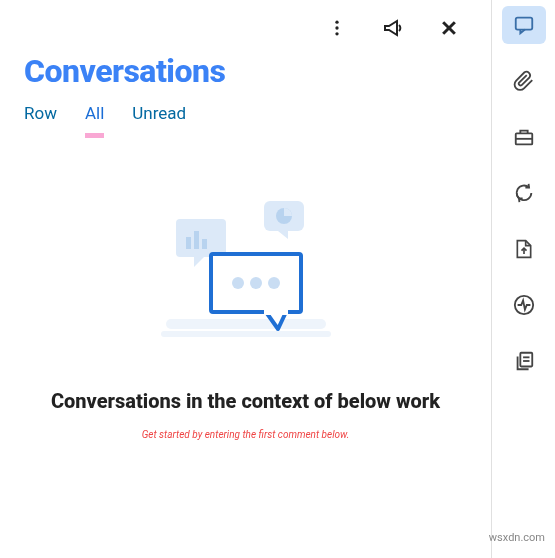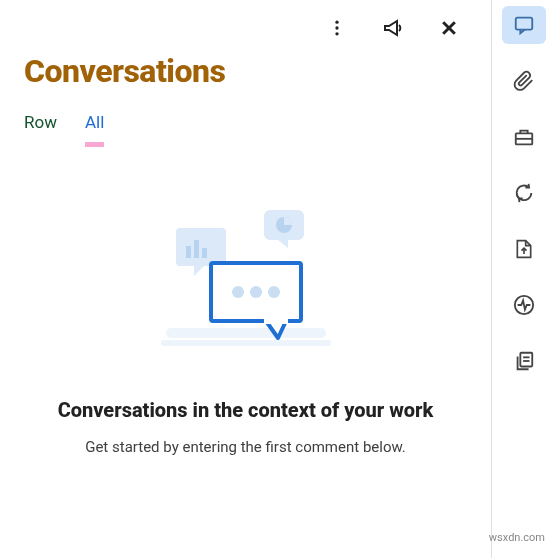--- a/index.html
+++ b/index.html
@@ -52,34 +52,34 @@
       height: 36px;
       display: flex;
       align-items: center;
       justify-content: center;
       cursor: pointer;
       color: #222;
     }
     .page-title {
       font-size: 32px;
       font-weight: 800;
-      color: #a16207;
+      color: #3b82f6;
       margin-top: 4px;
-      margin-bottom: 22px;
+      margin-bottom: 13px;
       letter-spacing: -0.5px;
     }
     .tabs {
       display: flex;
       gap: 28px;
       border-bottom: 1px solid transparent;
       margin-bottom: 40px;
     }
     .tab {
       font-size: 17px;
-      color: #14532d;
+      color: #0369a1;
       padding-bottom: 10px;
       cursor: pointer;
       border-bottom: 3px solid transparent;
     }
     .tab.active {
       color: #1a6dd6;
       border-bottom: 5px solid #f9a8d4;
     }
     .empty-state {
       flex: 1;
@@ -94,22 +94,23 @@
       margin-top: 10px;
       margin-bottom: 20px;
     }
     .empty-title {
       font-size: 20px;
       font-weight: 800;
       color: #222;
       margin-bottom: 16px;
     }
     .empty-sub {
-      font-size: 15px;
-      color: #404040;
+      font-size: 10px;
+      color: #ef4444;
+      font-style: italic;
     }
     .watermark {
       position: absolute;
       bottom: 14px;
       right: 10px;
       font-size: 11px;
       color: #888;
     }
   </style>
 </head>
@@ -136,20 +137,21 @@
         <line x1="19" y1="5" x2="5" y2="19"></line>
       </svg>
     </div>
   </div>
 
   <h1 class="page-title">Conversations</h1>
 
   <div class="tabs">
     <div class="tab">Row</div>
     <div class="tab active">All</div>
+    <div class="tab">Unread</div>
   </div>
 
   <div class="empty-state">
     <svg class="illustration" viewBox="0 0 200 180">
 
       <rect x="20" y="130" width="160" height="10" rx="5" fill="#eef4fb"></rect>
       <rect x="15" y="142" width="170" height="6" rx="3" fill="#eef4fb"></rect>
 
       <g>
         <rect x="30" y="30" width="50" height="38" rx="4" fill="#dce9f8"></rect>
@@ -168,21 +170,21 @@
 
       <g>
         <rect x="65" y="65" width="90" height="58" rx="2" fill="#fff" stroke="#1f6fd4" stroke-width="4"></rect>
         <polygon points="120,123 140,123 132,140" fill="#fff" stroke="#1f6fd4" stroke-width="4" stroke-linejoin="round"></polygon>
         <rect x="118" y="118" width="24" height="8" fill="#fff"></rect>
         <circle cx="92" cy="94" r="6" fill="#c9ddf3"></circle>
         <circle cx="110" cy="94" r="6" fill="#c9ddf3"></circle>
         <circle cx="128" cy="94" r="6" fill="#c9ddf3"></circle>
       </g>
     </svg>
-    <div class="empty-title">Conversations in the context of your work</div>
+    <div class="empty-title">Conversations in the context of below work</div>
     <div class="empty-sub">Get started by entering the first comment below.</div>
   </div>
 </div>
 
 <div class="sidebar">
   <div class="sidebar-btn active">
     <svg width="22" height="22" viewBox="0 0 24 24" fill="none" stroke="currentColor" stroke-width="2">
       <rect x="3" y="4" width="18" height="13" rx="2"></rect>
       <path d="M8 17 L8 21 L13 17"></path>
     </svg>

